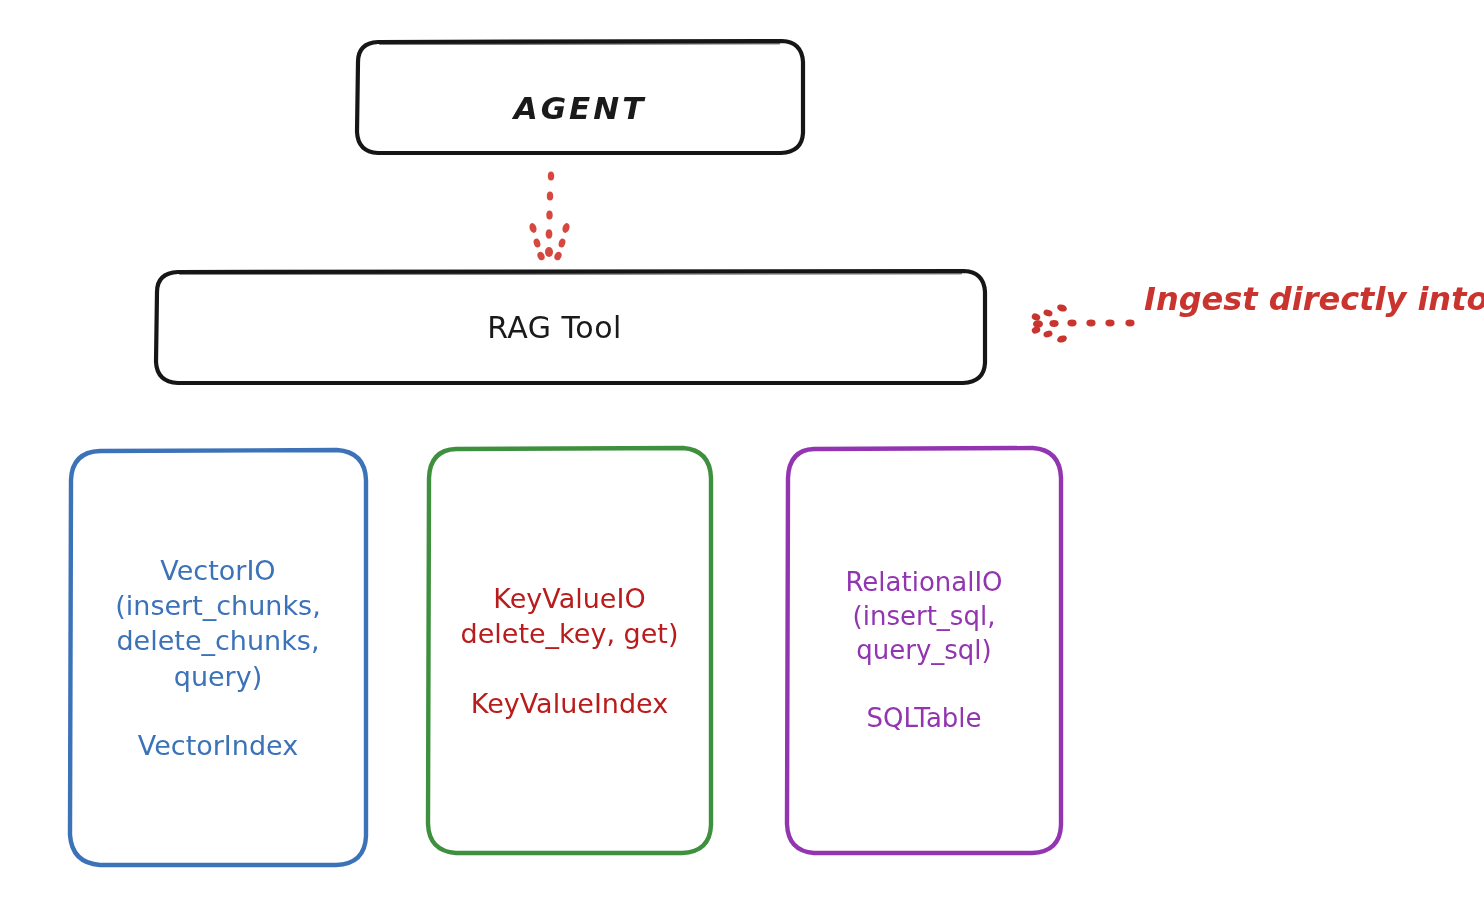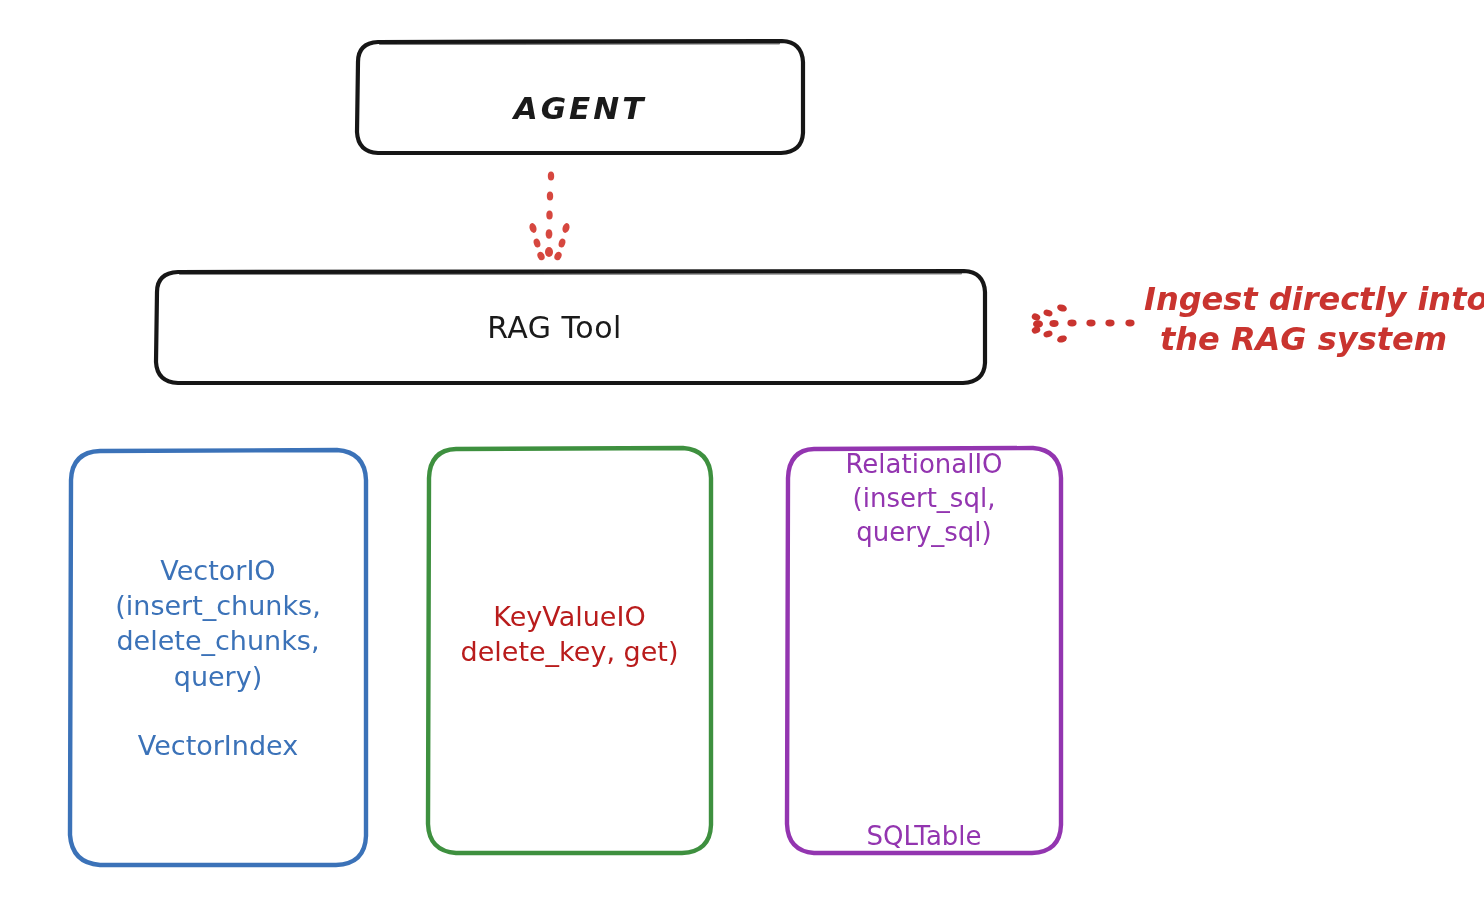--- a/index.html
+++ b/index.html
@@ -96,21 +96,20 @@
     width: 283px;
     height: 406px;
   }
   #key-value-io-node .line { color: #b91c1c; font-size: 27px; }
 
   #relational-io-node {
     left: 787px;
     top: 448px;
     width: 274px;
     height: 406px;
-    justify-content: space-between;
   }
   #relational-io-node .line { color: #9335b0; font-size: 26px; }
 
   
   #ingest-note {
     position: absolute;
     left: 1144px;
     top: 279px;
     width: 330px;
     z-index: 3;
@@ -244,28 +243,28 @@
   <span class="spacer"></span>
   <span class="line">VectorIndex</span>
 </div>
 
 <div class="node provider" id="key-value-io-node">
   <span class="block">
     <span class="line">KeyValueIO</span>
     <span class="line">delete_key, get)</span>
   </span>
   <span class="spacer"></span>
+  <span class="line">KeyValueIndex</span>
 </div>
 
 <div class="node provider" id="relational-io-node">
   <span class="block">
     <span class="line">RelationalIO</span>
     <span class="line">(insert_sql,</span>
     <span class="line">query_sql)</span>
   </span>
   <span class="spacer"></span>
   <span class="line">SQLTable</span>
 </div>
 
 <div id="ingest-note">
   <span class="ln ln1">Ingest directly into</span>
-  <span class="ln ln2">the RAG system</span>
 </div>
 
 </body></html>

